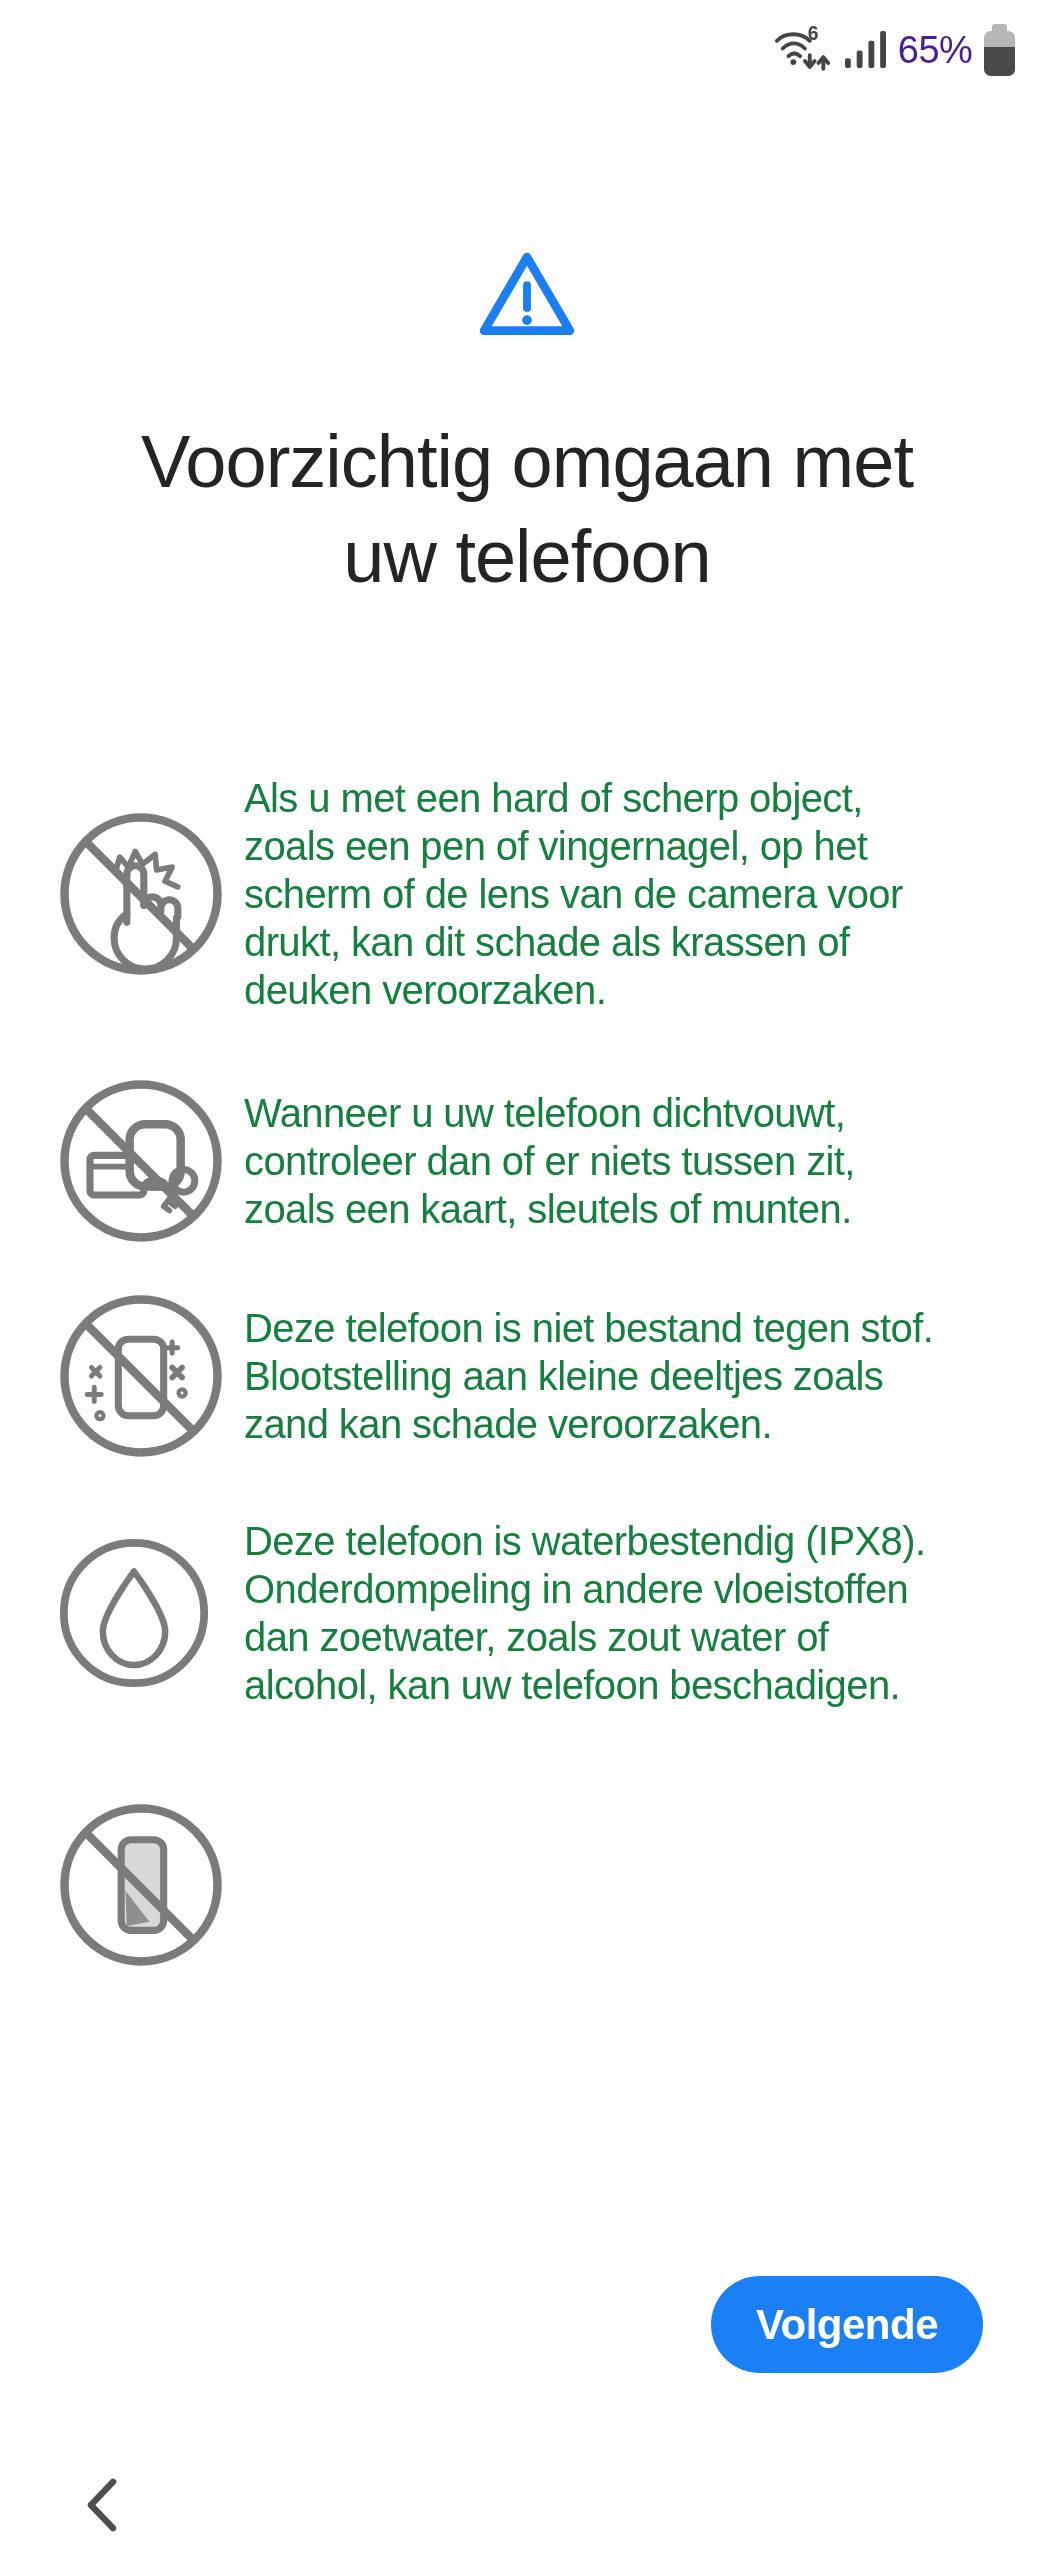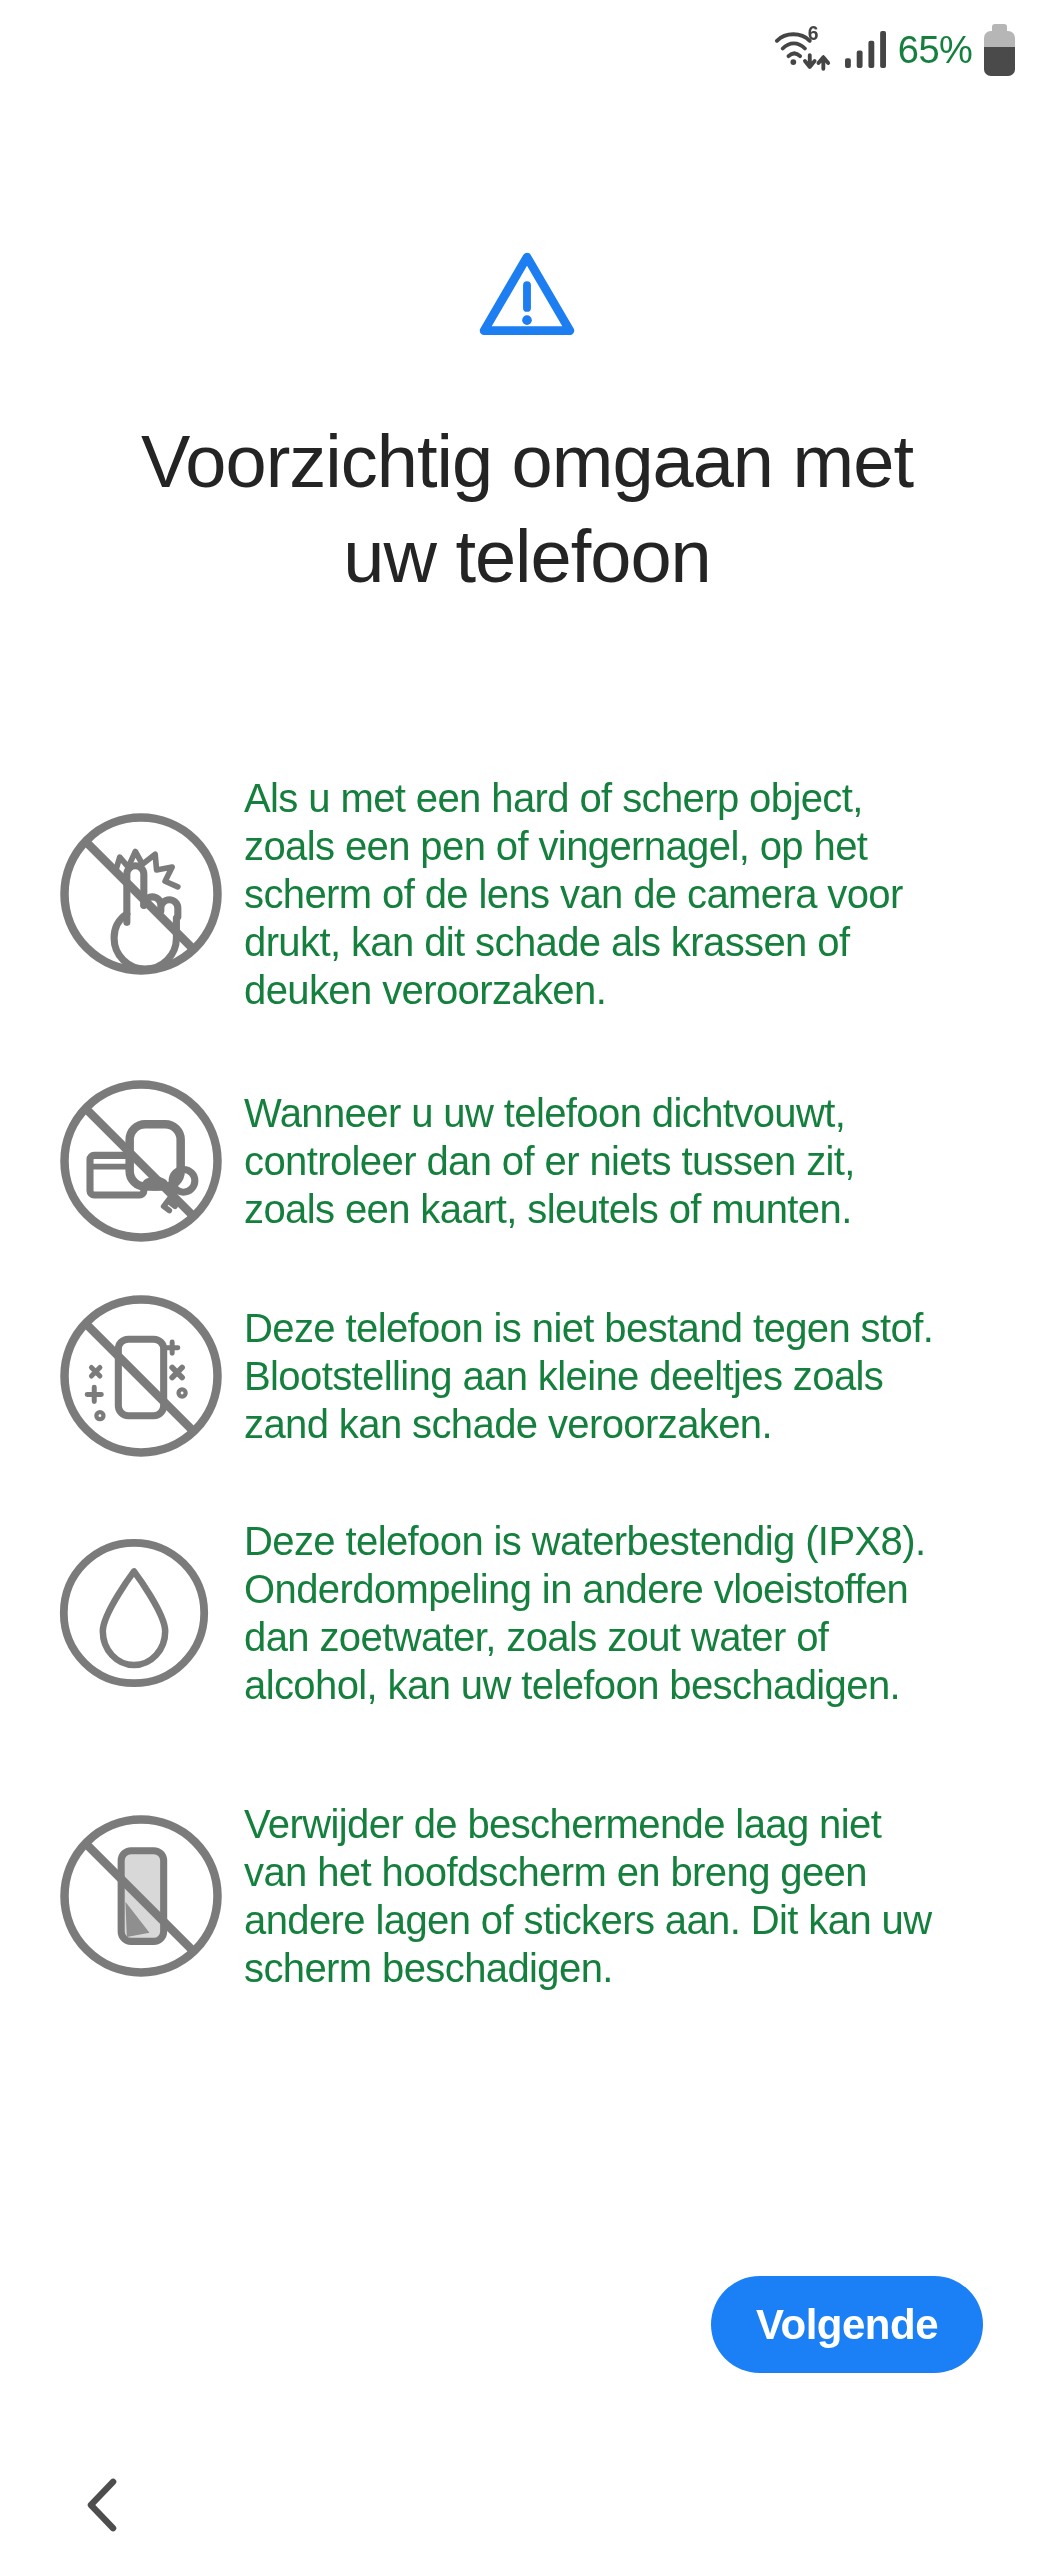--- a/index.html
+++ b/index.html
@@ -7,21 +7,21 @@
     width:1054px;height:2576px;background:#ffffff;position:relative;
     font-family:"Liberation Sans","DejaVu Sans",sans-serif;overflow:hidden;
   }
   .page{position:absolute;inset:0;}
 
   
   .status-bar{
     position:absolute;top:25px;right:39px;height:51px;
     display:flex;align-items:center;gap:11.7px;color:#454545;
   }
-  .status-pct{font-size:38px;color:#15803d;letter-spacing:-0.5px;}
+  .status-pct{font-size:38px;color:#4c1d95;letter-spacing:-0.5px;}
   .battery{width:31px;height:53px;display:flex;flex-direction:column;align-items:center;}
   .battery-cap{width:15.6px;height:6.8px;background:#b6b6b6;border-radius:2.9px 2.9px 0 0;}
   .battery-body{width:31px;height:45px;border-radius:6.8px;overflow:hidden;display:flex;flex-direction:column;}
   .battery-empty{height:37%;background:#b6b6b6;}
   .battery-fill{flex:1;background:#4a4a4a;}
 
   
   .warn-triangle{position:absolute;top:246px;left:50%;transform:translateX(-50%);}
   .page-title{
     position:absolute;top:414px;left:0;width:1054px;text-align:center;
@@ -170,24 +170,20 @@
 
   <div class="warn-row" style="top:1800px;">
     <div class="warn-icon">
       <svg width="170" height="170" viewBox="0 0 120 120" fill="none" stroke="#7b7b7b">
         <circle cx="60" cy="60" r="54" stroke-width="6"></circle>
         <rect x="46" y="28" width="30" height="64" rx="7" stroke-width="5" fill="#d8d8d8"></rect>
         <path d="M49 64 L66 86 L50 89 Z" fill="#8f8f8f" stroke="none"></path>
         <line x1="22" y1="24" x2="97" y2="99" stroke-width="6" stroke-linecap="round"></line>
       </svg>
     </div>
-    <div class="warn-text">Verwijder de beschermende laag niet
-van het hoofdscherm en breng geen
-andere lagen of stickers aan. Dit kan uw
-scherm beschadigen.</div>
   </div>
 
 
   <button class="next-button">Volgende</button>
 
   <button class="back-button">
     <span>
       <svg width="43" height="60" viewBox="0 0 44 62" fill="none">
         <polyline points="33,7 10,31 33,55" stroke="#4d4d4d" stroke-width="6.5" stroke-linecap="round" stroke-linejoin="round" fill="none"></polyline>
       </svg>

